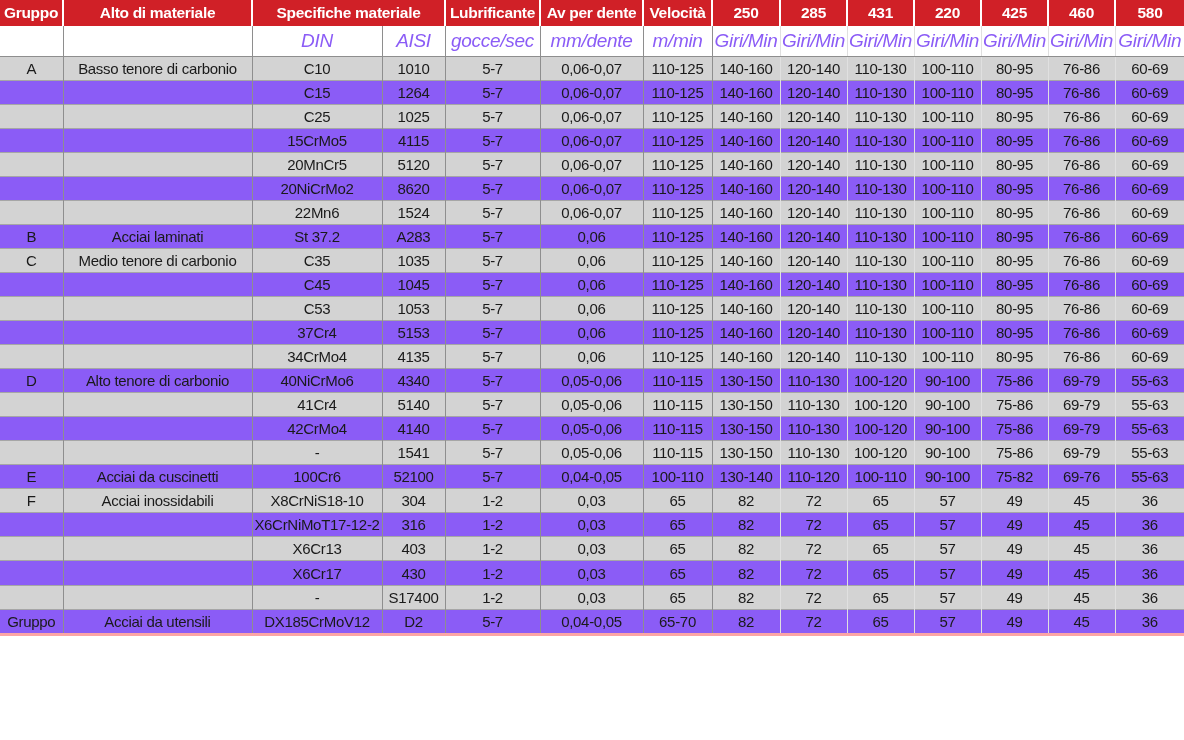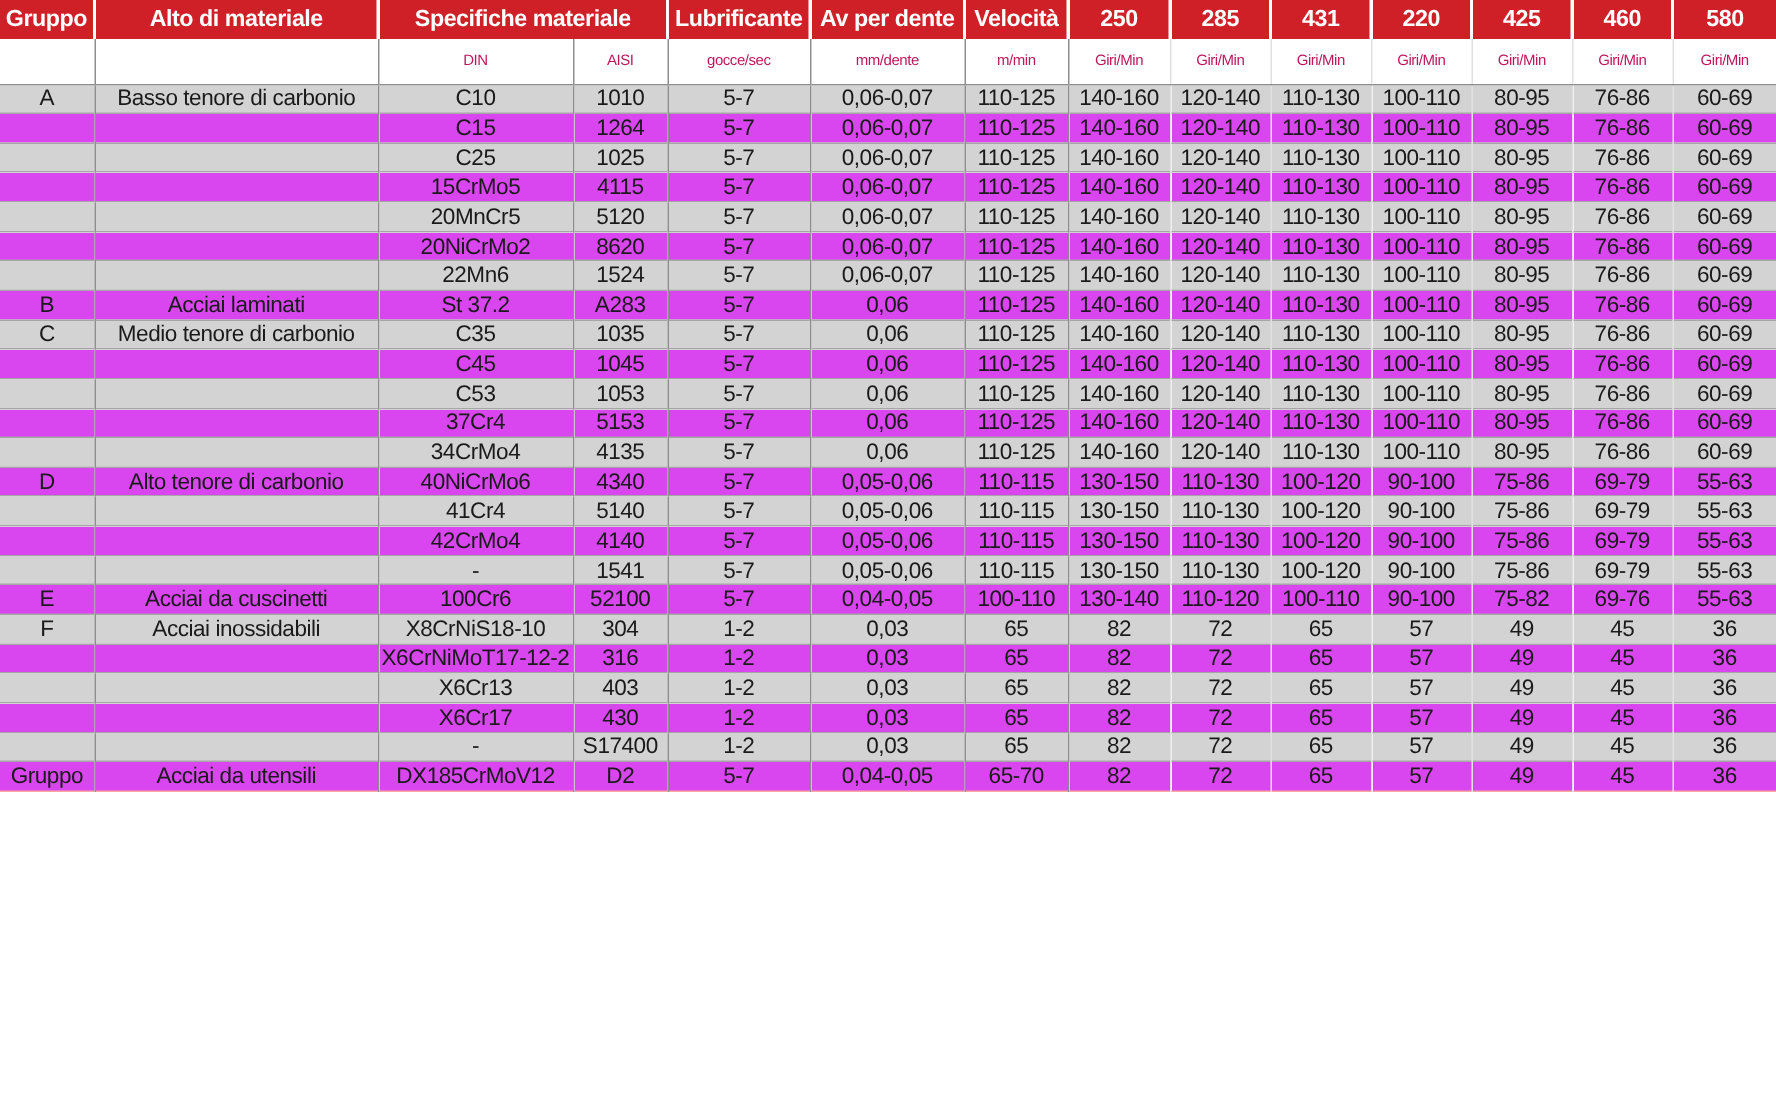--- a/index.html
+++ b/index.html
@@ -6,24 +6,24 @@
     margin: 0;
     padding: 0;
     width: 1184px;
     height: 740px;
     overflow: hidden;
     background: #ffffff;
     font-family: "Liberation Sans", sans-serif;
   }
   table.material-table {
     width: 1184px;
-    height: 528px;
+    height: 636px;
     border-collapse: collapse;
     table-layout: fixed;
-    border-bottom: 1px solid #fca5a5;
+    border-bottom: 3px solid #fca5a5;
   }
   td, th {
     padding: 0;
     text-align: center;
     vertical-align: middle;
     white-space: nowrap;
     overflow: hidden;
     letter-spacing: -0.3px;
   }
   thead tr.hdr-top {
@@ -36,26 +36,27 @@
     font-size: 15.5px;
     border-left: 2px solid #ffffff;
   }
   thead tr.hdr-top th:first-child { border-left: none; }
   thead tr.hdr-sub {
     height: 30px;
     background: #ffffff;
   }
   thead tr.hdr-sub th {
     font-weight: normal;
-    font-size: 10px;
-    color: #be185d;
+    font-size: 19px;
+    color: #8b5cf6;
     border-bottom: 1px solid #8e8e8e;
+    font-style: italic;
   }
   tbody tr {
-    background: #d946ef;
+    background: #8b5cf6;
   }
   tbody tr:nth-child(odd) {
     background: #d3d3d3;
   }
   tbody td {
     font-size: 15px;
     color: #1a1a1a;
     border-top: 1px solid #a6a6a6;
   }
   

